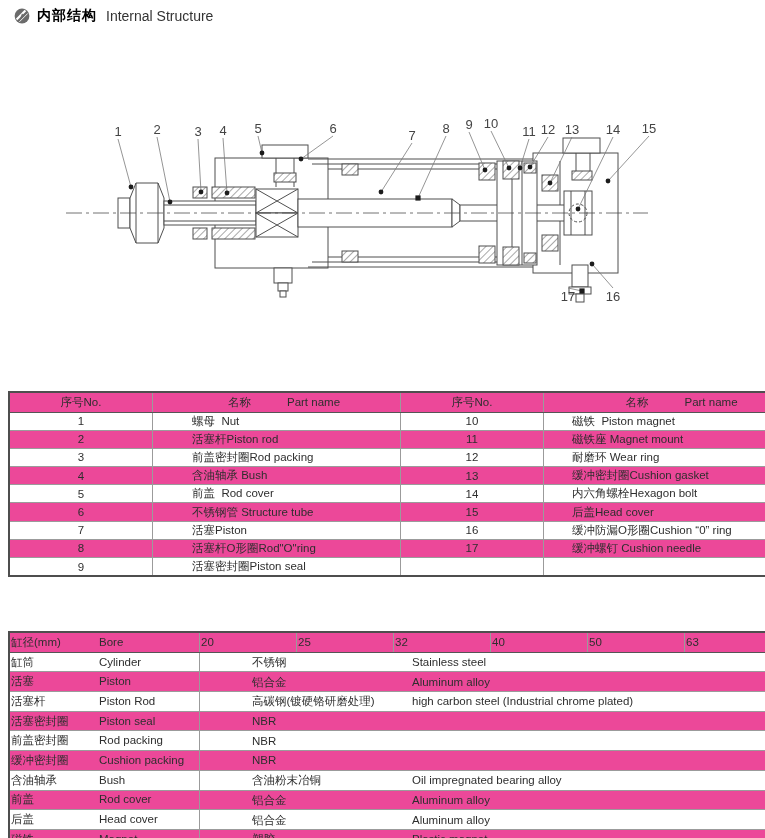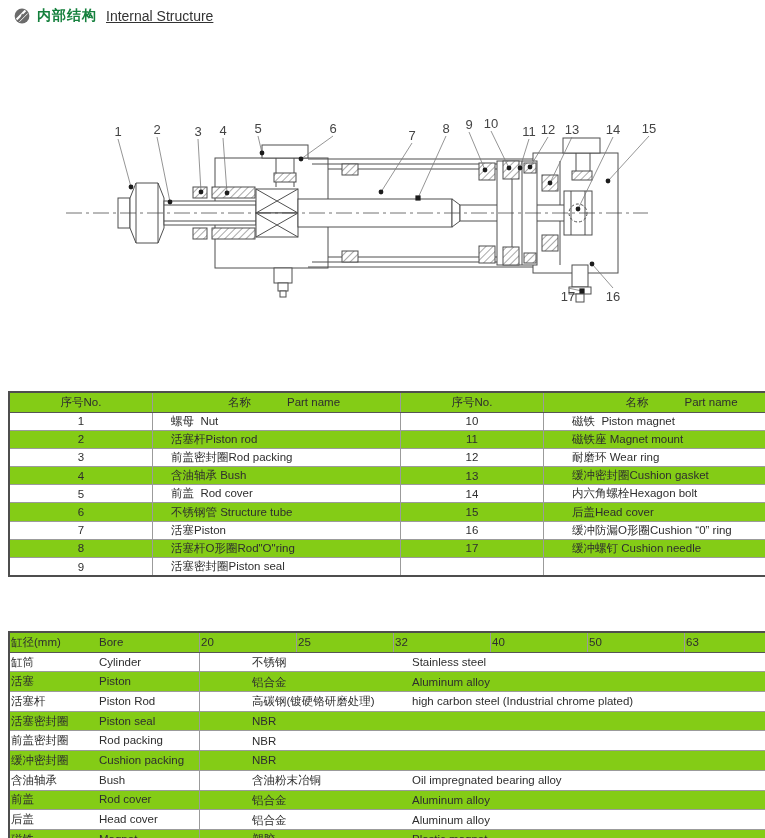--- a/index.html
+++ b/index.html
@@ -1,38 +1,38 @@
 <!DOCTYPE html>
 <html><head>
 <meta charset="utf-8">
 <style>
   html,body{margin:0;padding:0;background:#fff;}
   .page{position:relative;width:765px;height:838px;background:#fff;overflow:hidden;
         font-family:"Liberation Sans","DejaVu Sans",sans-serif;color:#2e2e2e;}
   
   .title-row{position:absolute;left:14px;top:7px;display:flex;align-items:center;gap:7px;}
   .title-row svg{display:block;}
-  .t-zh{font-size:14px;font-weight:bold;color:#15803d;letter-spacing:1px;text-align:right;}
-  .t-en{font-size:14px;color:#333;margin-left:2px;text-decoration:underline;}
+  .t-zh{font-size:14px;font-weight:bold;color:#000000;letter-spacing:1px;text-align:right;}
+  .t-en{font-size:14px;color:#333;margin-left:2px;}
   
   .diagram{position:absolute;left:60px;top:113px;}
   .callout-text{font-size:13px;fill:#444;}
   
   table{border-collapse:collapse;table-layout:fixed;position:absolute;left:8px;
         font-size:11.5px;color:#2e2e2e;}
   table{border:2px solid #4e4e4e;}
   td{border:1px solid #9b9b9b;vertical-align:middle;overflow:hidden;white-space:pre;}
-  tr.alt td, tr.hd td{background:#84cc16;}
+  tr.alt td, tr.hd td{background:#ec4899;}
   tr.hd td{border-bottom:1.5px solid #555;}
   
   .t1{top:391px;width:753px;}
   .t1 td{height:15.2px;}
   .t1 tr.hd td{height:16.5px;}
   .t1 .no{text-align:center;width:140px;}
-  .t1 .nmL{width:230px;padding-left:18px;}
+  .t1 .nmL{width:230px;padding-left:39px;}
   .t1 .nmR{width:243px;padding-left:28px;}
   .t1 tr.hd .nmL,.t1 tr.hd .nmR{padding-left:16px;text-align:center;}
   .hen{margin-left:36px;}
   
   .t2{top:631px;width:753px;}
   .t2 td{height:16.7px;}
   .t2 .lbl{width:187px;}
   .t2 .lbl .zh{display:inline-block;min-width:88px;}
   .t2 .bore{width:94px;text-align:left;}
   .t2 .mat{position:relative;}

